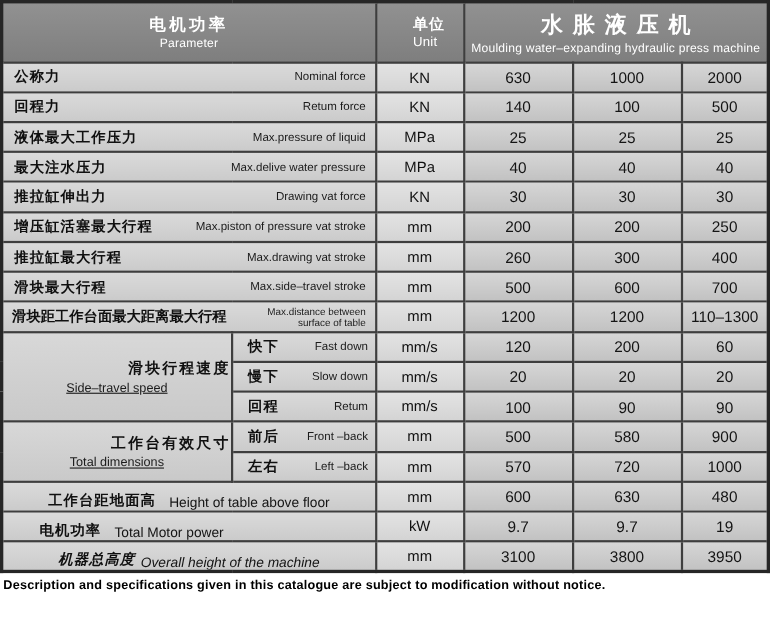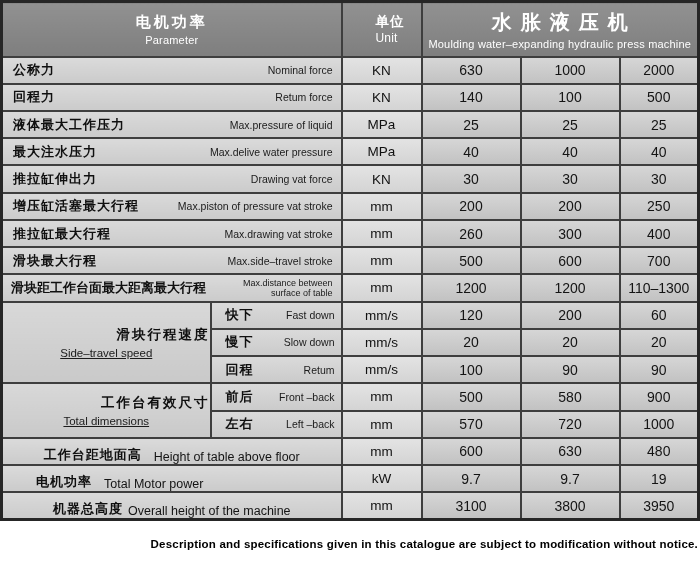--- a/index.html
+++ b/index.html
@@ -35,21 +35,21 @@
   .zh{font-weight:bold;font-size:13px;color:#101010;letter-spacing:1px;white-space:nowrap;}
   .zh-tight{letter-spacing:0;}
   .en{flex:1;text-align:right;font-size:10.5px;color:#1b1b1b;white-space:nowrap;}
   .en-2line{flex:1;text-align:right;font-size:9px;line-height:1.15;color:#1b1b1b;white-space:nowrap;}
   .en-big{font-size:12.5px;color:#141414;white-space:nowrap;}
   .g-zh{font-weight:bold;font-size:13.5px;color:#101010;letter-spacing:2px;text-align:right;}
   .g-en{font-size:11.5px;color:#1b1b1b;margin-top:3px;text-decoration:underline;}
   
   .footer{padding:4px 2px 0 3px;}
   .f-zh{font-size:12.5px;font-weight:bold;color:#000;white-space:nowrap;}
-  .f-en{font-size:11.5px;font-weight:bold;color:#000;white-space:nowrap;margin-top:13px;letter-spacing:0.2px;text-align:right;}
+  .f-en{font-size:11.5px;font-weight:bold;color:#000;white-space:nowrap;margin-top:1px;letter-spacing:0.2px;}
 </style>
 </head>
 <body>
 
 <div class="page">
   <table class="spec">
     <colgroup>
       <col style="width:209px">
         <col style="width:131px">
         <col style="width:80px">
@@ -281,21 +281,21 @@
             <span class="en-big">Total Motor power</span>
           </div>
         </td>
         <td class="unit">kW</td>
         <td class="val">9.7</td>
         <td class="val">9.7</td>
         <td class="val">19</td>
       </tr>
       <tr>
         <td class="param" colspan="2">
-          <div class="cflex" style="gap:5px;">
+          <div class="cflex" style="gap:5px;font-style:italic;">
             <span class="zh">机器总高度</span>
             <span class="en-big">Overall height of the machine</span>
           </div>
         </td>
         <td class="unit">mm</td>
         <td class="val">3100</td>
         <td class="val">3800</td>
         <td class="val">3950</td>
       </tr>
     </tbody>

